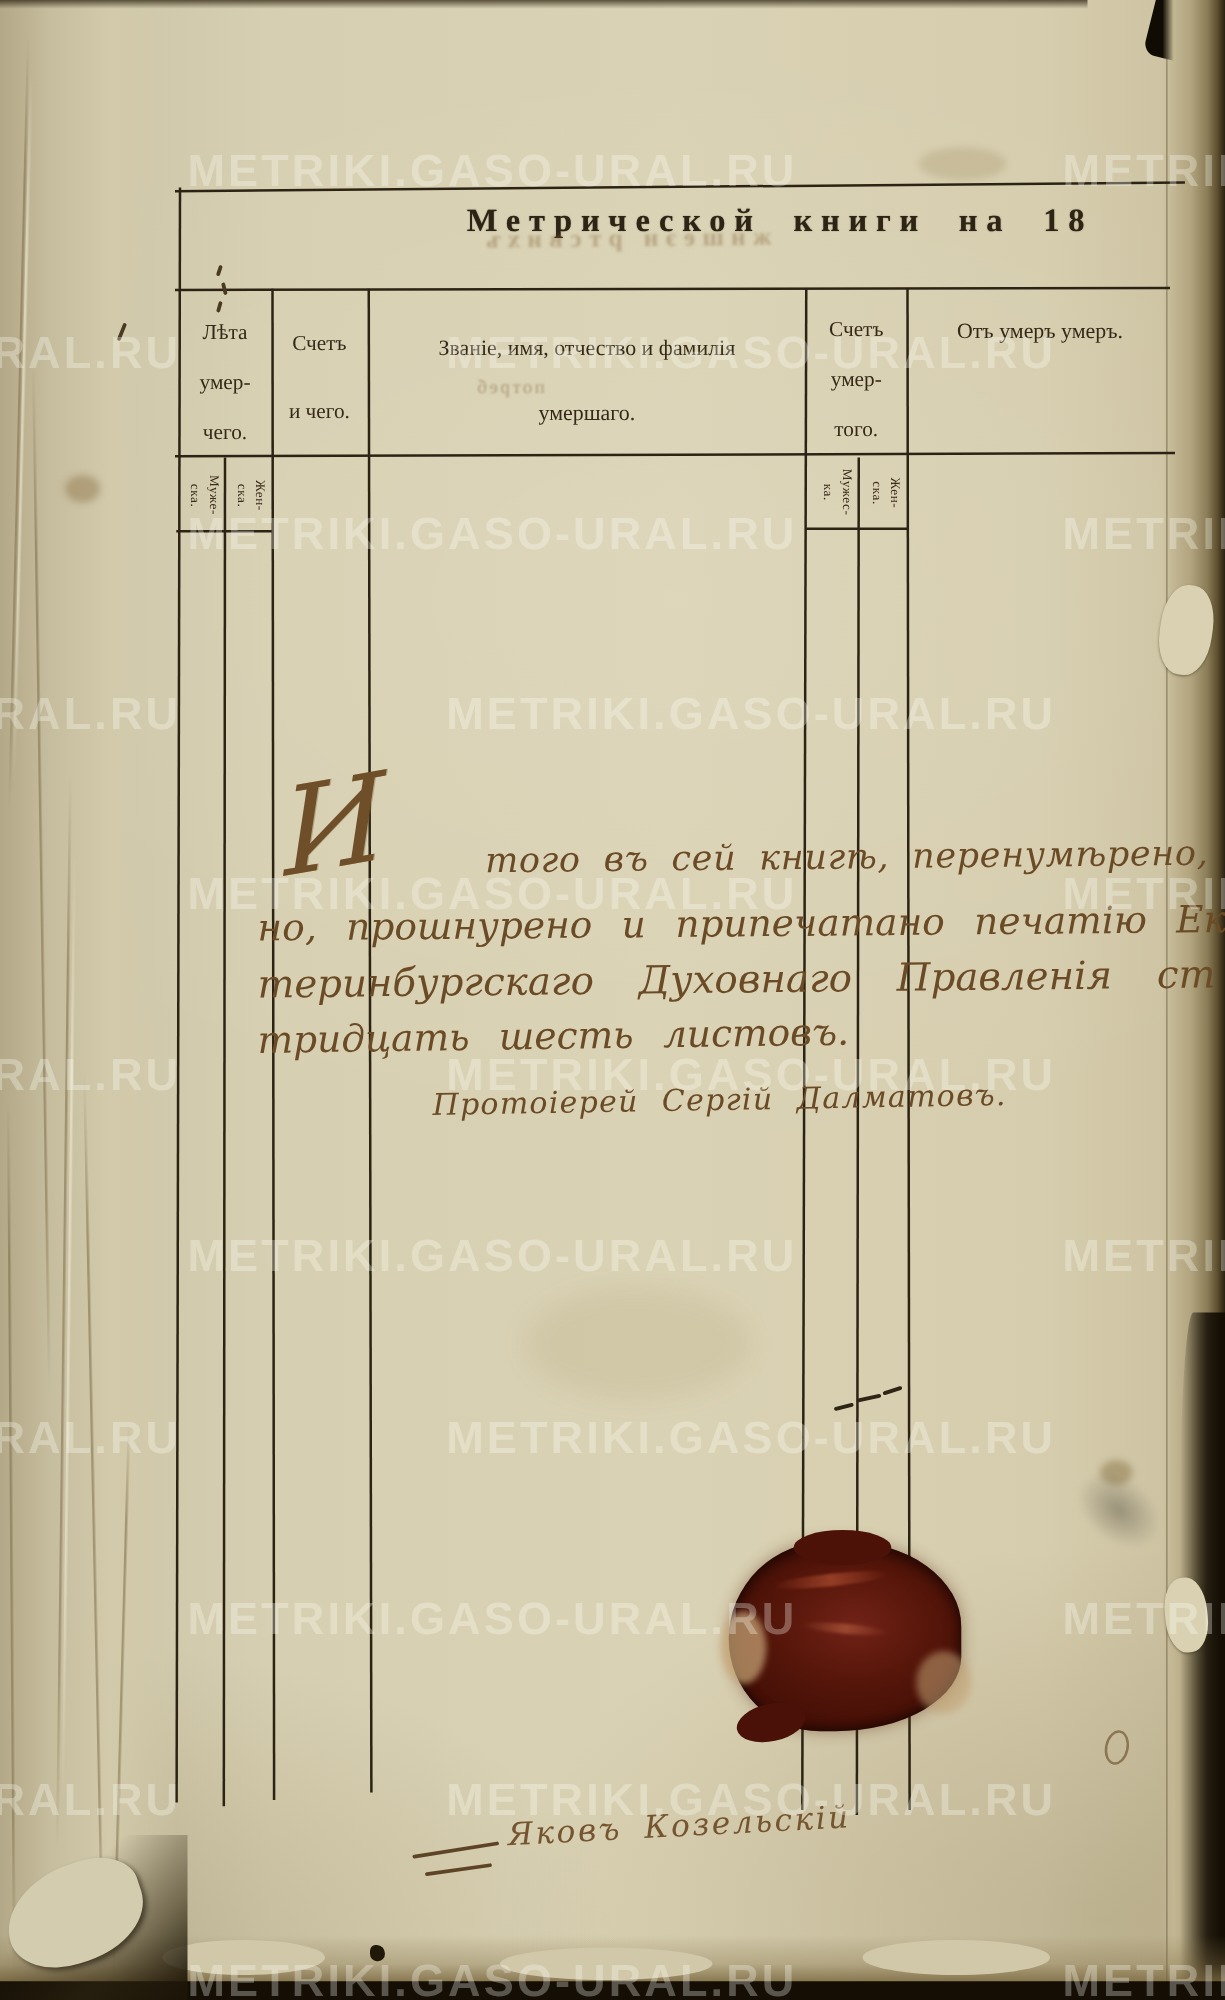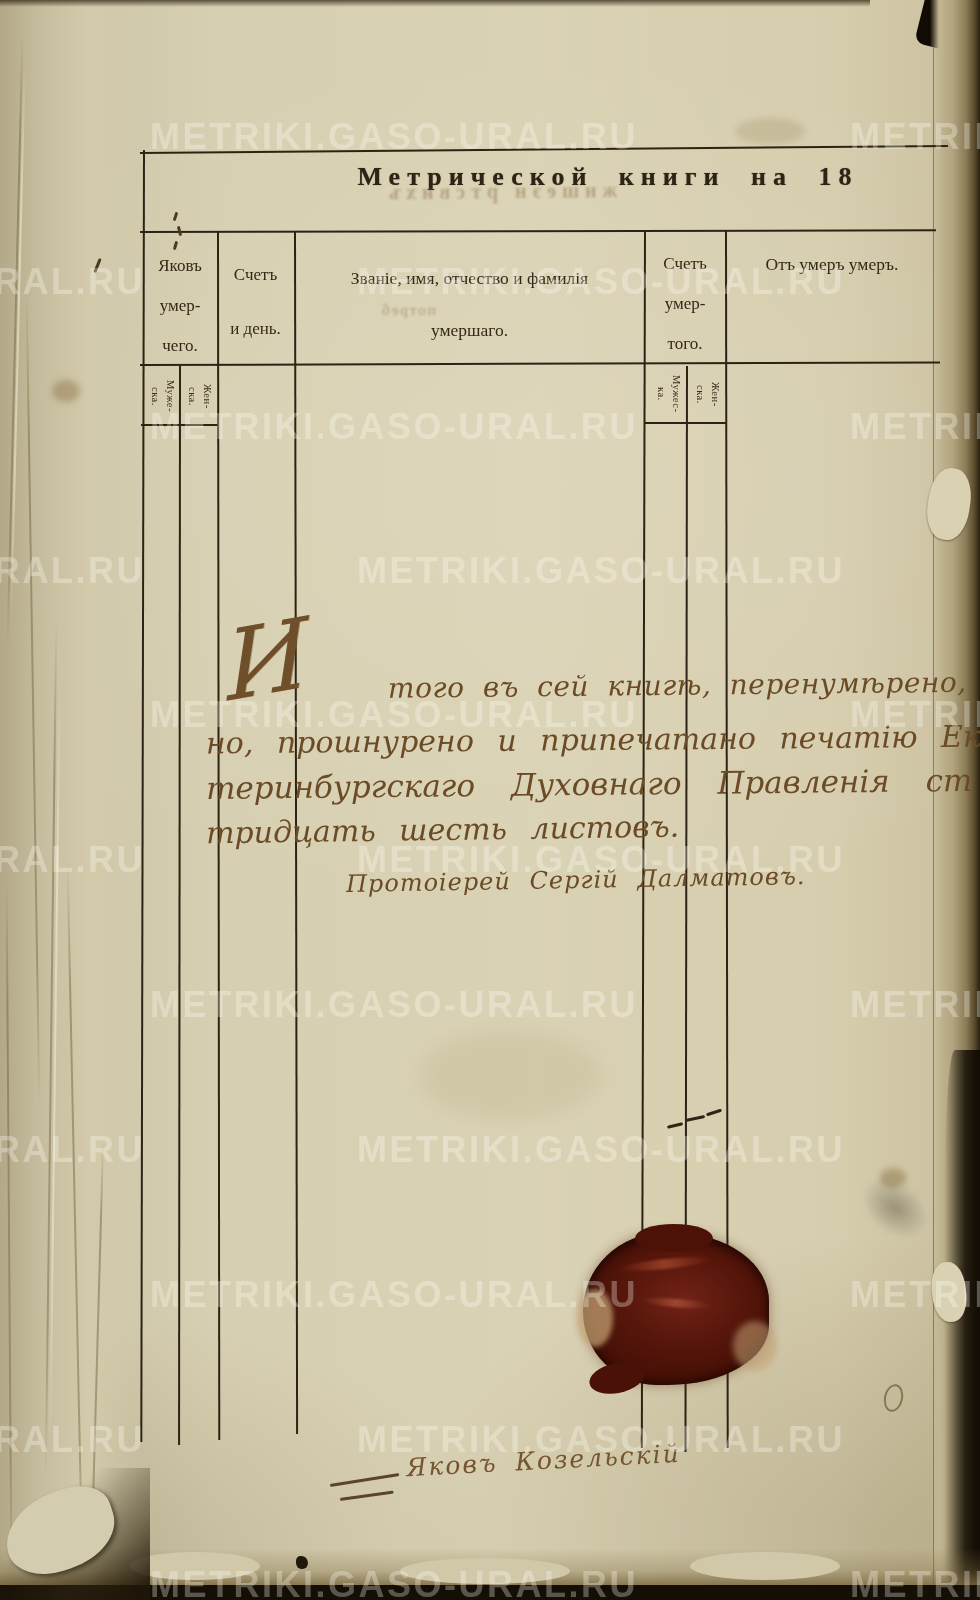--- a/index.html
+++ b/index.html
@@ -32,21 +32,21 @@
   .bl-corner{left:0;top:1468px;width:150px;height:132px;
      background:linear-gradient(135deg,rgba(0,0,0,0) 35%,rgba(52,42,20,.55) 70%,#1c1407 100%);}
   .bl-curl{left:4px;top:1492px;width:112px;height:78px;background:#d4ccae;border-radius:62% 38% 55% 45%;
      transform:rotate(-18deg);box-shadow:2px 3px 4px rgba(30,22,8,.6);}
   .stain{border-radius:50%;filter:blur(3px);}
   
   .hl,.vl{position:absolute;background:#2c2314;}
   .hl{height:2.2px;transform-origin:left center;}
   .vl{width:2.2px;transform-origin:center top;}
   
-  .title{left:288px;top:162px;width:640px;text-align:center;font-size:26px;font-weight:bold;
+  .title{left:304px;top:162px;width:640px;text-align:center;font-size:26px;font-weight:bold;
      letter-spacing:7px;word-spacing:12px;color:#2e2415;text-shadow:0 0 1px rgba(46,36,21,.6);}
   .hcell{position:absolute;color:#342918;text-align:center;}
   .hcell span{display:block;}
   .vcell{position:absolute;writing-mode:vertical-rl;font-size:10.5px;letter-spacing:.5px;color:#3a2d1c;
      text-align:center;line-height:15px;}
   .vcell span{display:block;}
   
   .bleed1{left:222px;top:181px;width:395px;font-size:20px;font-weight:bold;letter-spacing:6px;
      color:rgba(128,98,56,.42);transform:scaleX(-1) rotate(.6deg);filter:blur(1.3px);}
   .bleed2{left:380px;top:302px;font-size:15px;letter-spacing:2px;color:rgba(130,100,60,.5);
@@ -138,27 +138,27 @@
   <div class="vl" style="left:644px;top:231px;height:1217px;transform:rotate(.15deg);"></div>
   <div class="vl" style="left:686px;top:366px;height:1086px;transform:rotate(.08deg);"></div>
   <div class="vl" style="left:725px;top:231px;height:1217px;transform:rotate(-.08deg);"></div>
 
   <div class="abs title">Метрической книги на 18</div>
 
   <div class="abs bleed1">жншеэн ртсвихъ</div>
   <div class="abs bleed2">потреб</div>
 
   <div class="hcell" style="left:144px;top:246px;width:72px;font-size:17px;line-height:40px;">
-    <span>Яковъ</span>
+    <span>Лѣта</span>
     <span>умер-</span>
     <span>чего.</span>
   </div>
   <div class="hcell" style="left:218px;top:248px;width:75px;font-size:17px;line-height:54px;">
     <span>Счетъ</span>
-    <span>и день.</span>
+    <span>и чего.</span>
   </div>
   <div class="hcell" style="left:296px;top:252px;width:347px;font-size:17.5px;line-height:52px;">
     <span>Званіе, имя, отчество и фамилія</span>
     <span>умершаго.</span>
   </div>
   <div class="hcell" style="left:646px;top:244px;width:78px;font-size:17px;line-height:40px;">
     <span>Счетъ</span>
     <span>умер-</span>
     <span>того.</span>
   </div>

